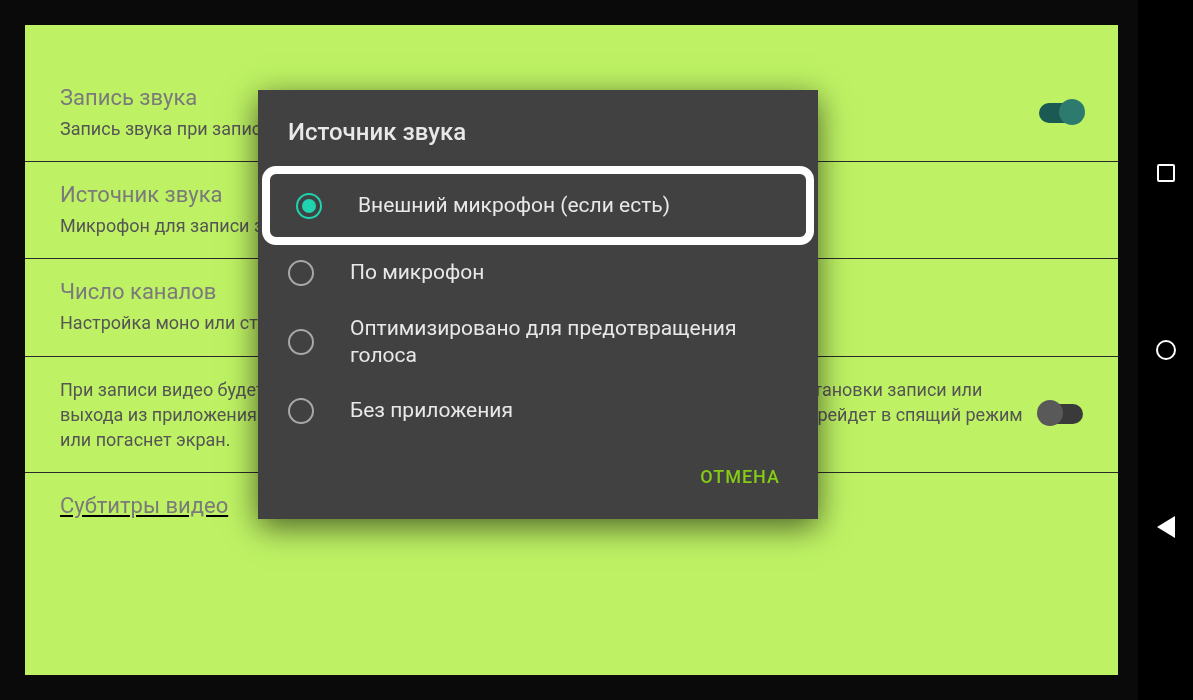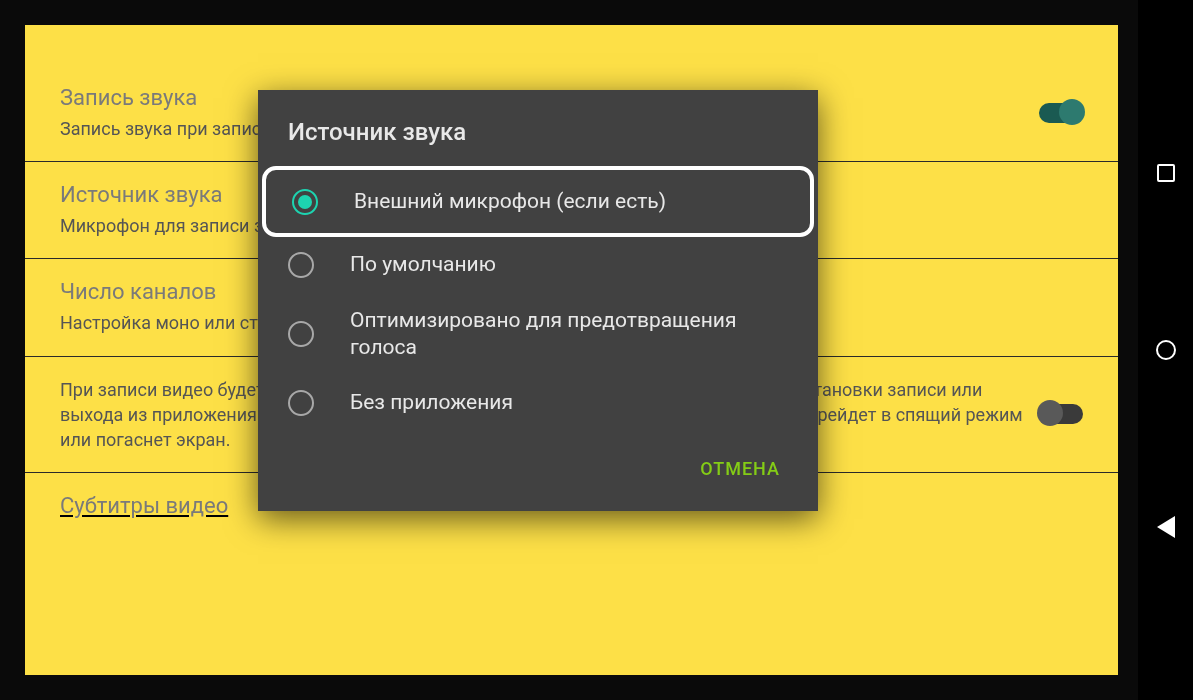--- a/index.html
+++ b/index.html
@@ -14,21 +14,21 @@
       background: #0a0a0a;
       position: relative;
       overflow: hidden;
     }
     .content-area {
       position: absolute;
       left: 25px;
       top: 25px;
       right: 75px;
       bottom: 25px;
-      background: #fde047;
+      background: #bef264;
     }
     .settings-list {
       width: 100%;
       height: 100%;
       padding-top: 40px;
     }
     .settings-item {
       padding: 20px 35px;
       border-bottom: 1px solid #2a2a2a;
       display: flex;
@@ -104,21 +104,21 @@
       font-weight: 500;
       padding: 28px 30px 20px 30px;
     }
     .radio-option {
       display: flex;
       align-items: center;
       padding: 14px 30px;
       cursor: pointer;
     }
     .radio-option.highlighted {
-      border: 4px solid #ffffff;
+      border: 8px solid #ffffff;
       border-radius: 14px;
       margin: 0 4px;
       padding: 18px 26px;
     }
     .radio-circle {
       width: 26px;
       height: 26px;
       border: 2.5px solid #a8a8a8;
       border-radius: 50%;
       margin-right: 36px;
@@ -243,21 +243,21 @@
 <div class="dialog">
   <div class="dialog-title">Источник звука</div>
 
   <div class="radio-option highlighted">
     <div class="radio-circle selected"></div>
     <div class="radio-label">Внешний микрофон (если есть)</div>
   </div>
 
   <div class="radio-option">
     <div class="radio-circle"></div>
-    <div class="radio-label">По умолчанию</div>
+    <div class="radio-label">По микрофон</div>
   </div>
 
 
   <div class="radio-option">
     <div class="radio-circle"></div>
     <div class="radio-label">Оптимизировано для предотвращения голоса</div>
   </div>
 
   <div class="radio-option">
     <div class="radio-circle"></div>

